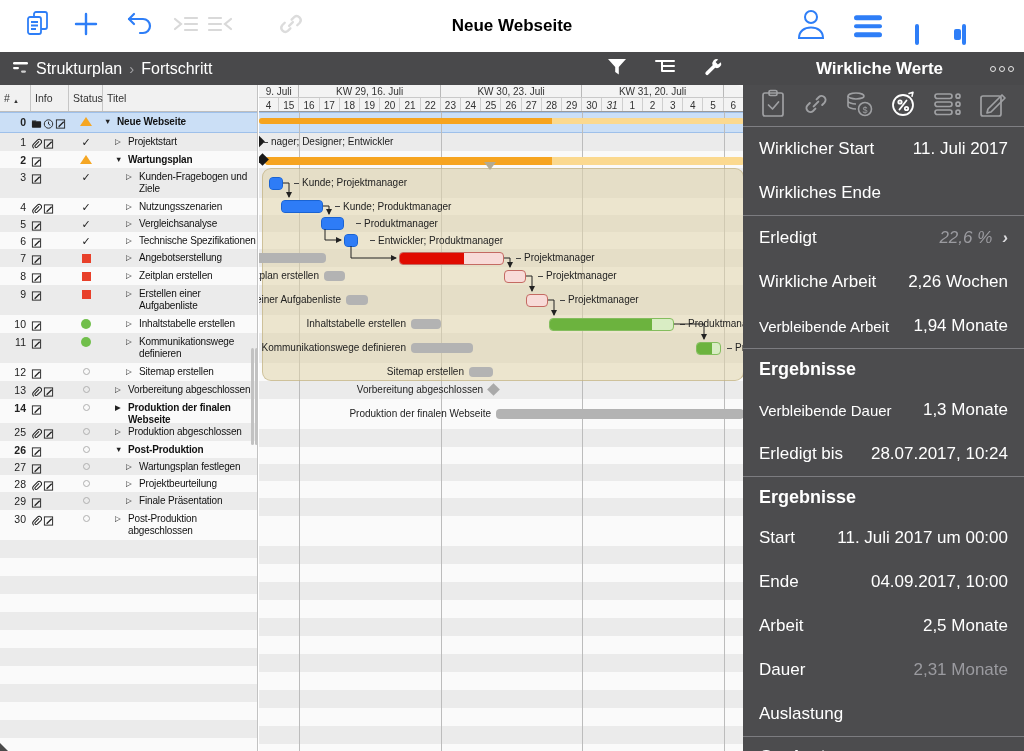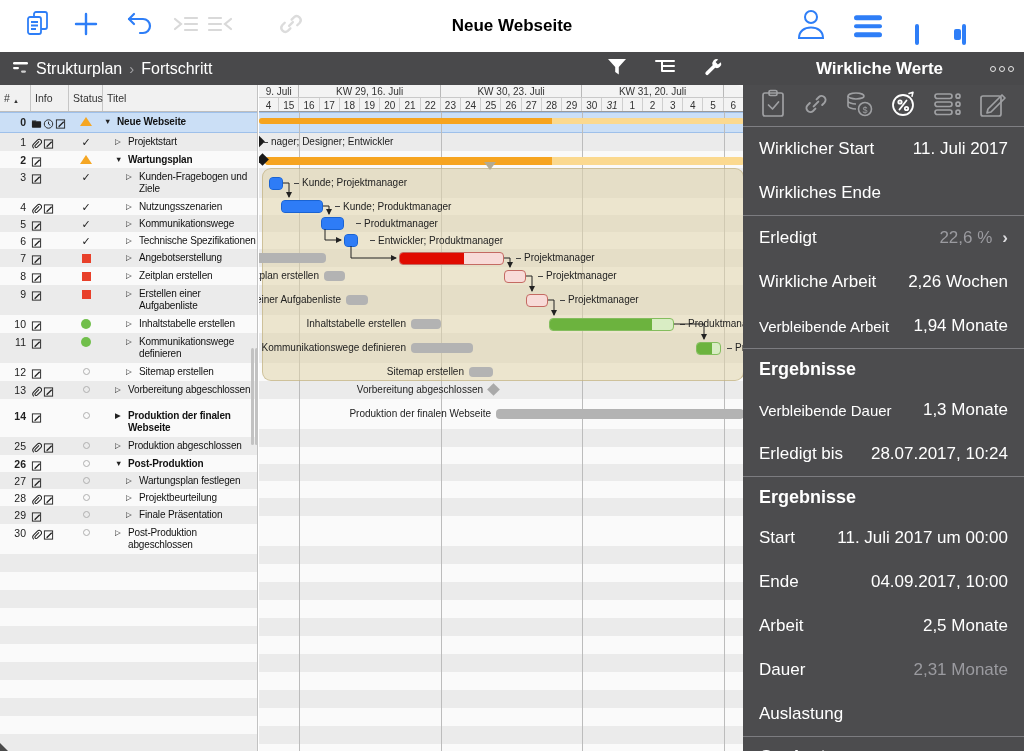--- a/index.html
+++ b/index.html
@@ -297,21 +297,21 @@
               <span><svg class="iico" viewBox="0 0 12 12" fill="none" stroke="#222">
                   <rect x="1.5" y="1.5" width="9" height="9"></rect>
                   <path d="M3.5 8.5L9 3l1 1-5.5 5.5z" fill="#222" stroke="none"></path>
                 </svg></span>
             </div>
             <div class="cell cstat">
               <span class="st-done">✓</span>
             </div>
             <div class="cell ctitle" style="padding-left: 23px;">
               <span class="exp">▷</span>
-              <span class="ttl">Kommunikationswege</span>
+              <span class="ttl">Vergleichsanalyse</span>
             </div>
           </div>
           <div class="trow" style="height: 17px;">
             <div class="cell cnum">6</div>
             <div class="cell cinfo">
               <span><svg class="iico" viewBox="0 0 12 12" fill="none" stroke="#222">
                   <rect x="1.5" y="1.5" width="9" height="9"></rect>
                   <path d="M3.5 8.5L9 3l1 1-5.5 5.5z" fill="#222" stroke="none"></path>
                 </svg></span>
             </div>
@@ -431,21 +431,21 @@
                 </svg></span>
             </div>
             <div class="cell cstat">
               <span class="st-open"></span>
             </div>
             <div class="cell ctitle" style="padding-left: 12px;">
               <span class="exp">▷</span>
               <span class="ttl">Vorbereitung abgeschlossen</span>
             </div>
           </div>
-          <div class="trow bold two" style="height: 30px; margin-top: 8px;">
+          <div class="trow bold two" style="height: 24px;">
             <div class="cell cnum">14</div>
             <div class="cell cinfo">
               <span><svg class="iico" viewBox="0 0 12 12" fill="none" stroke="#222">
                   <rect x="1.5" y="1.5" width="9" height="9"></rect>
                   <path d="M3.5 8.5L9 3l1 1-5.5 5.5z" fill="#222" stroke="none"></path>
                 </svg></span>
             </div>
             <div class="cell cstat">
               <span class="st-open"></span>
             </div>
@@ -804,21 +804,21 @@
         </div>
         <div class="ifield">
           <span class="lab">Wirkliches Ende</span>
           <span style="display: flex; align-items: center;">
             <span class="val"></span>
           </span>
         </div>
         <div class="idiv"></div>
         <div class="ifield">
           <span class="lab">Erledigt</span>
-          <span style="display: flex; align-items: center;">
+          <span style="display: flex; align-items: center; font-style: italic;">
             <span class="val dim">22,6 %</span>
             <span class="chev">›</span>
           </span>
         </div>
         <div class="ifield">
           <span class="lab">Wirkliche Arbeit</span>
           <span style="display: flex; align-items: center;">
             <span class="val">2,26 Wochen</span>
           </span>
         </div>

